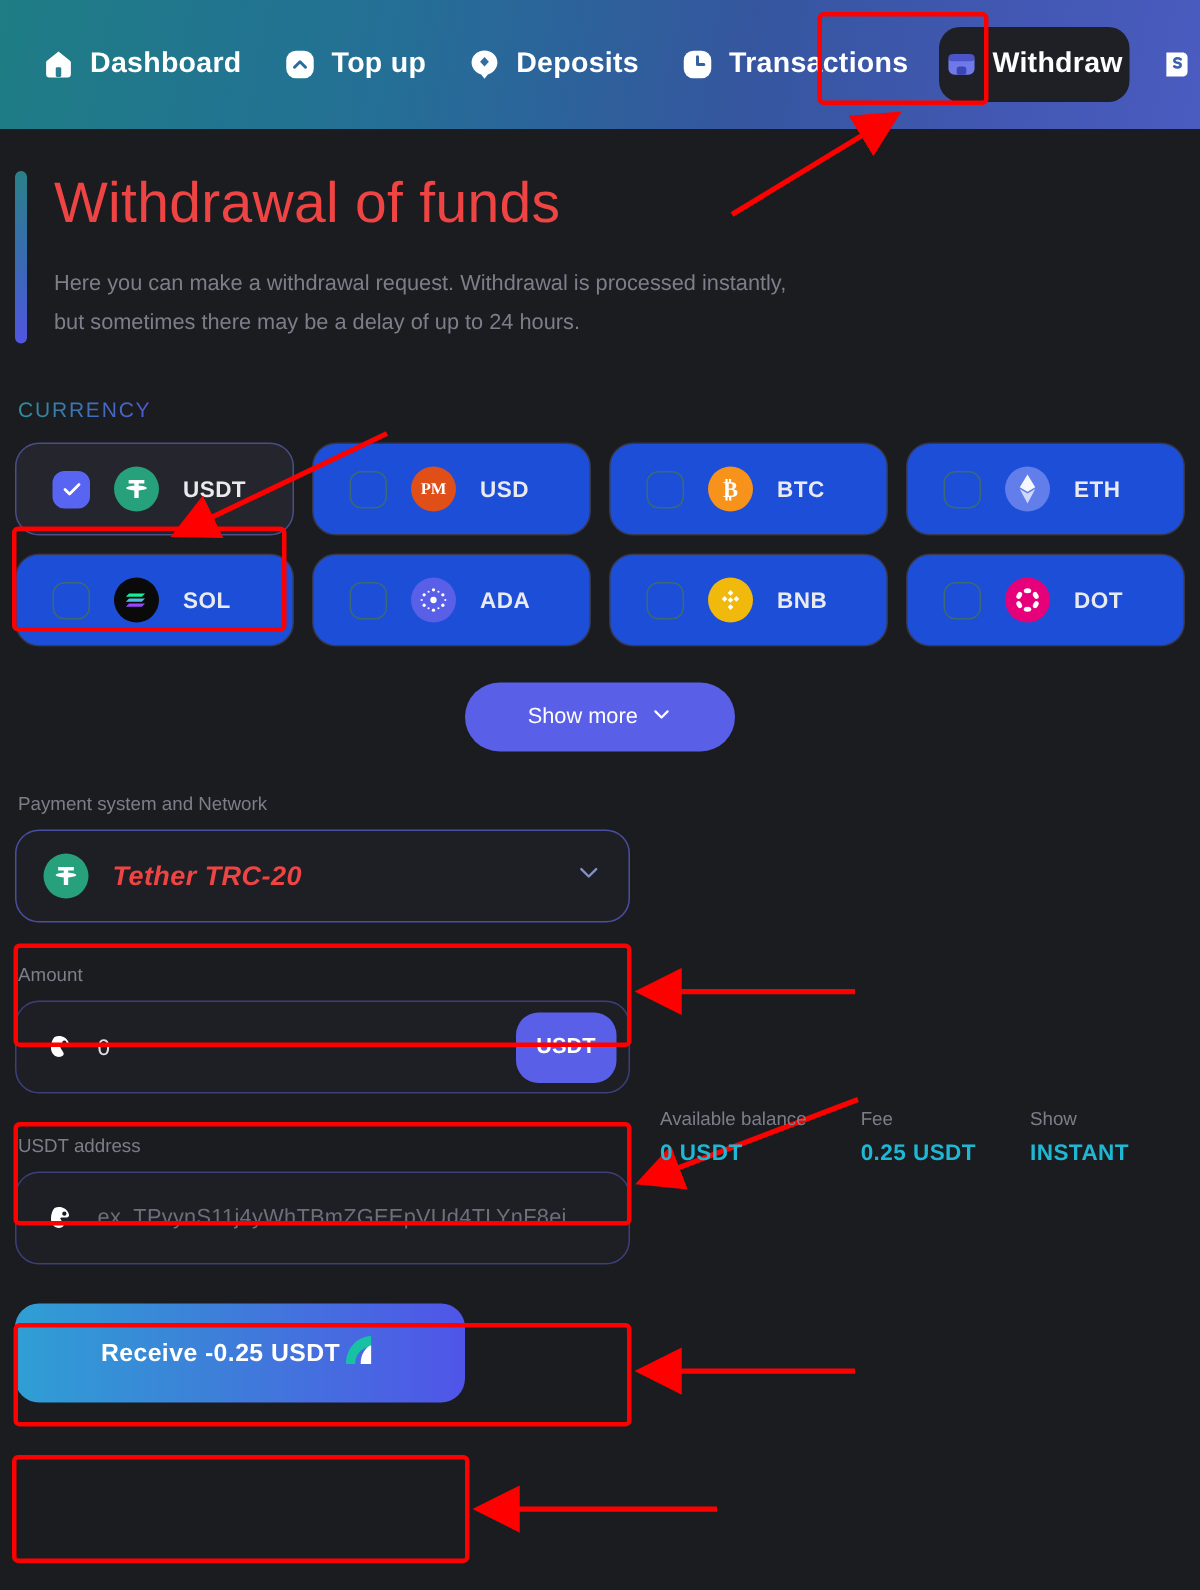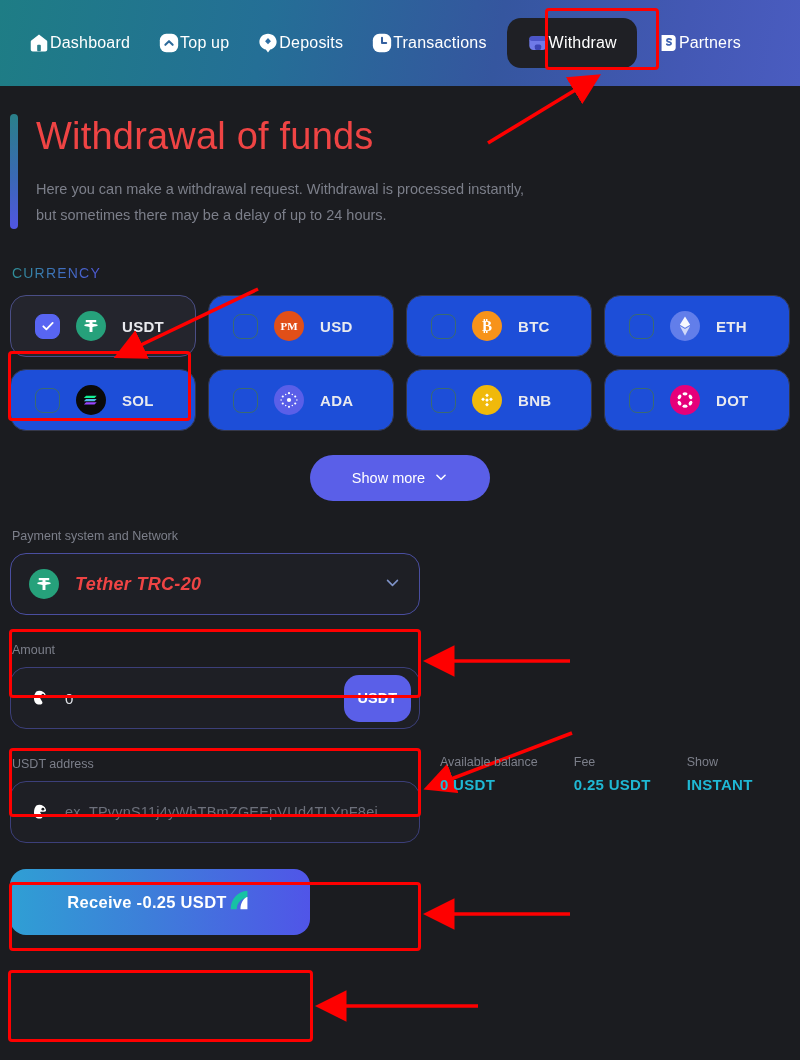--- a/index.html
+++ b/index.html
@@ -13,31 +13,31 @@
 
   
   .navbar {
     position:relative;
     height:86px;
     background:linear-gradient(100deg,#1e7d85 0%,#246f96 33%,#35569f 62%,#4358b4 85%,#4a5cc0 100%);
     display:flex; align-items:center;
     padding:0 14px;
   }
   .nav-item {
-    display:flex; align-items:center; 
+    display:flex; align-items:center; gap:10px;
     padding:12px 14px;
     border-radius:14px;
     color:#ffffff;
-    font-size:16px;
-    font-weight:400;
+    font-size:19px;
+    font-weight:700;
     letter-spacing:.2px;
     white-space:nowrap;
     cursor:pointer;
   }
-  .nav-item.active { background:#1f2025; padding:14px 20px; }
+  .nav-item.active { background:#1f2025; padding:14px 4px; }
   .nav-gap { flex:0 0 6px; }
   .ico {
     width:22px; height:22px;
     display:inline-flex; align-items:center; justify-content:center;
     flex:0 0 22px;
   }
   .ico svg { display:block; }
 
   
   .content { padding:0 10px; position:relative; }
@@ -148,21 +148,21 @@
   .amt-placeholder { flex:1; font-size:14.5px; color:#6d707b; letter-spacing:.2px; }
   .suffix-btn {
     height:47px; min-width:58px; padding:0 14px;
     border-radius:15px; background:#5a5fe8;
     color:#fff; font-size:14.5px; font-weight:700;
     display:flex; align-items:center; justify-content:center;
     border:none; cursor:pointer;
   }
 
   .stats {
-    position:absolute; left:440px; top:755px;
+    position:absolute; left:440px; top:739px;
     display:flex; gap:36px;
   }
   .stat-k { font-size:12.5px; color:#7c7f8a; margin-bottom:7px; }
   .stat-v { font-size:15px; font-weight:700; color:#1fb8d4; letter-spacing:.3px; }
 
   .receive-btn {
     margin-top:26px;
     width:300px; height:66px;
     border:none; border-radius:16px;
     background:linear-gradient(90deg,#2f9fd4 0%,#3d7fd9 45%,#5055e8 100%);

